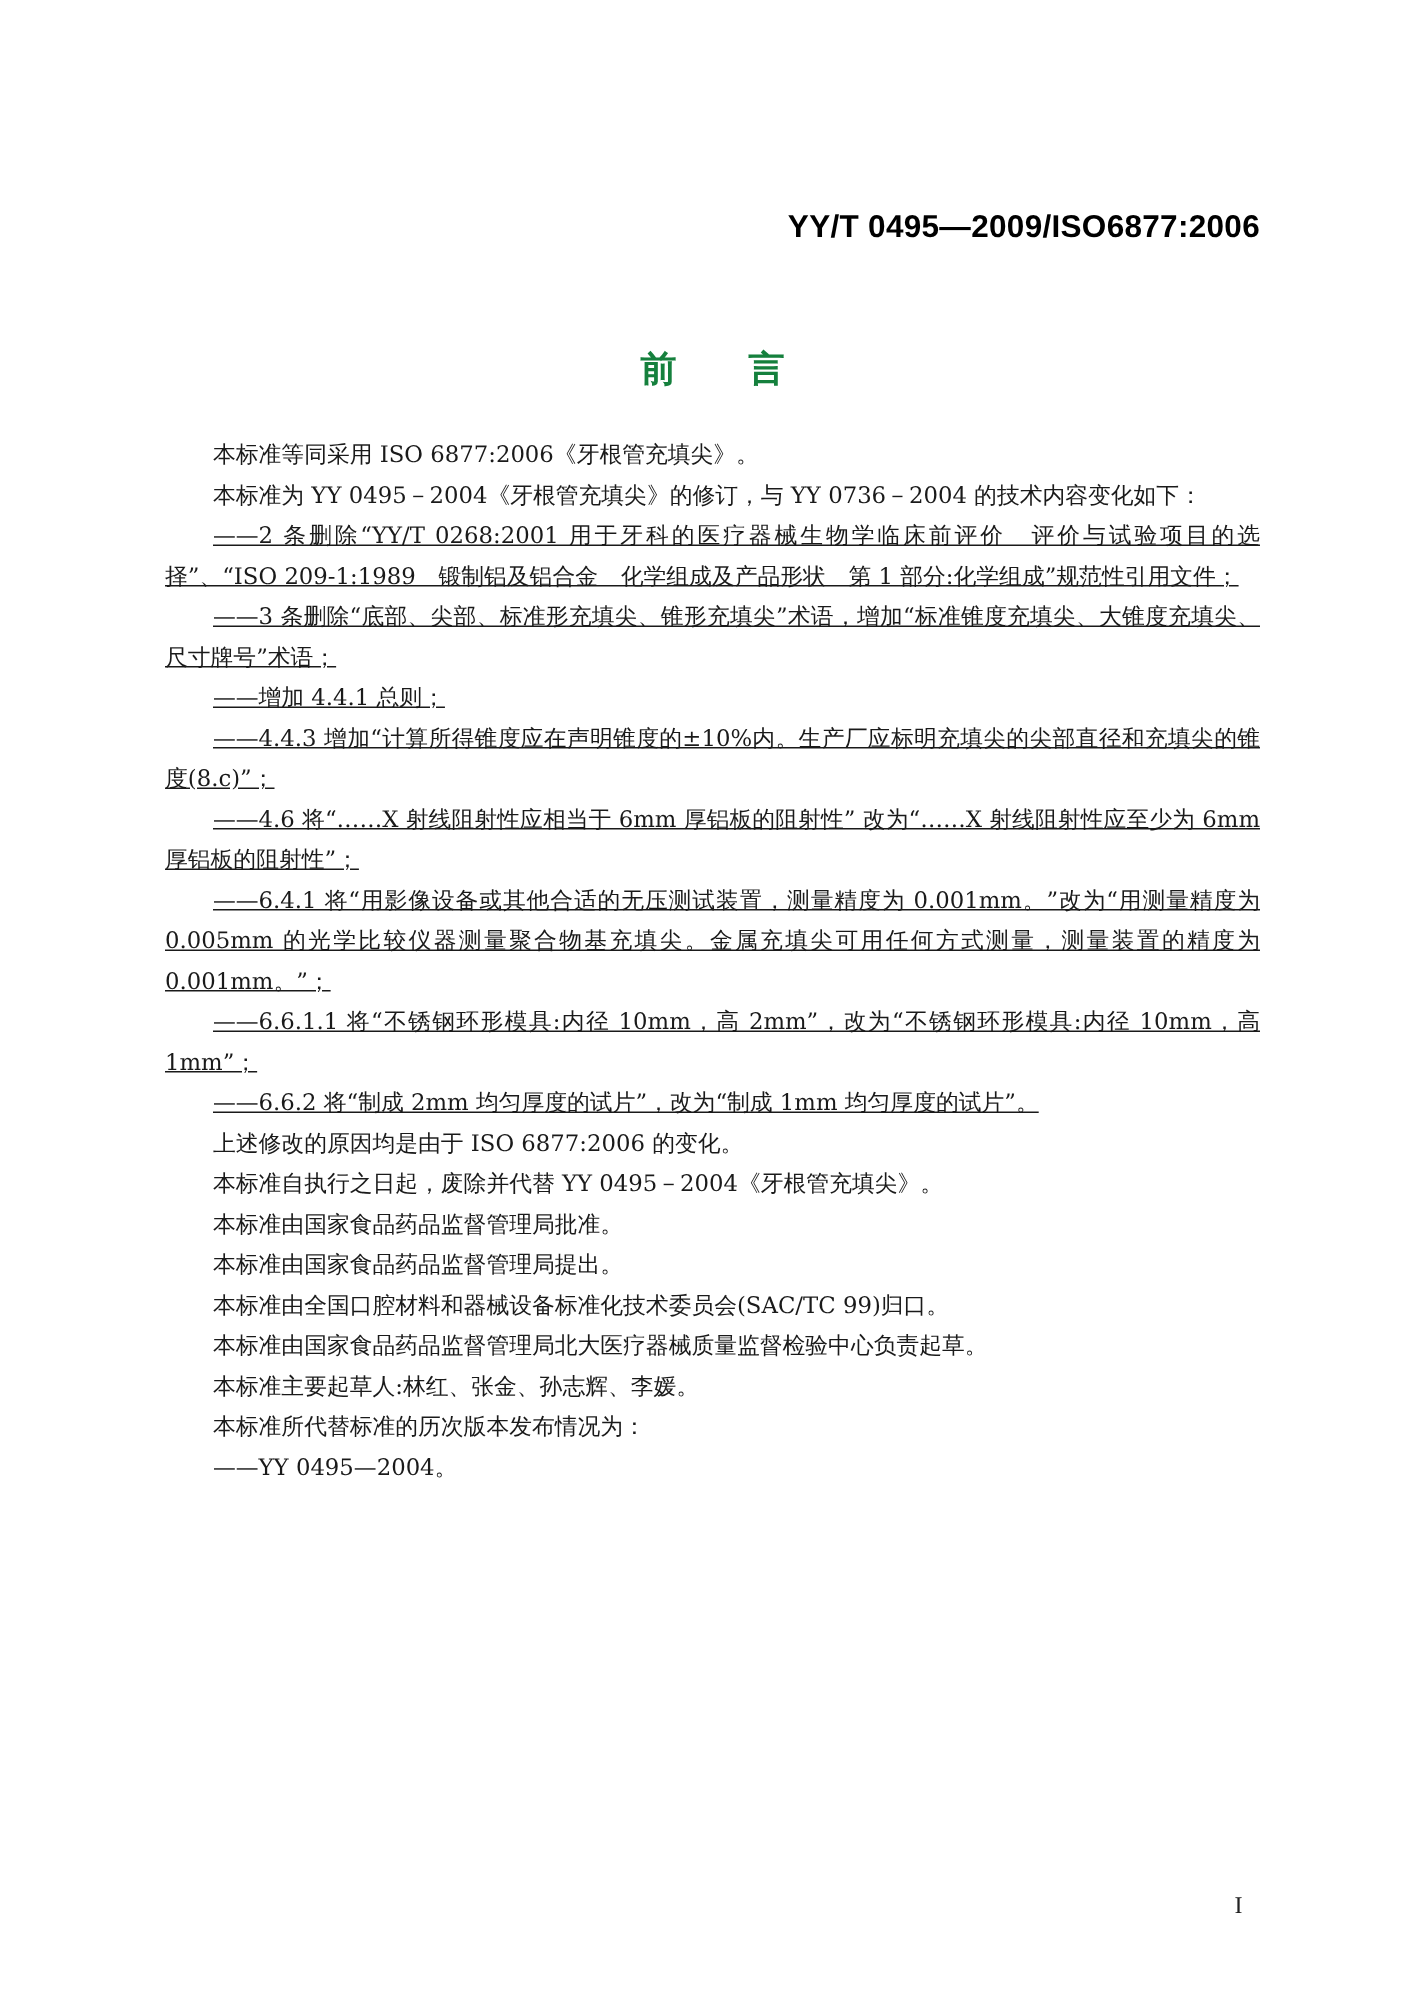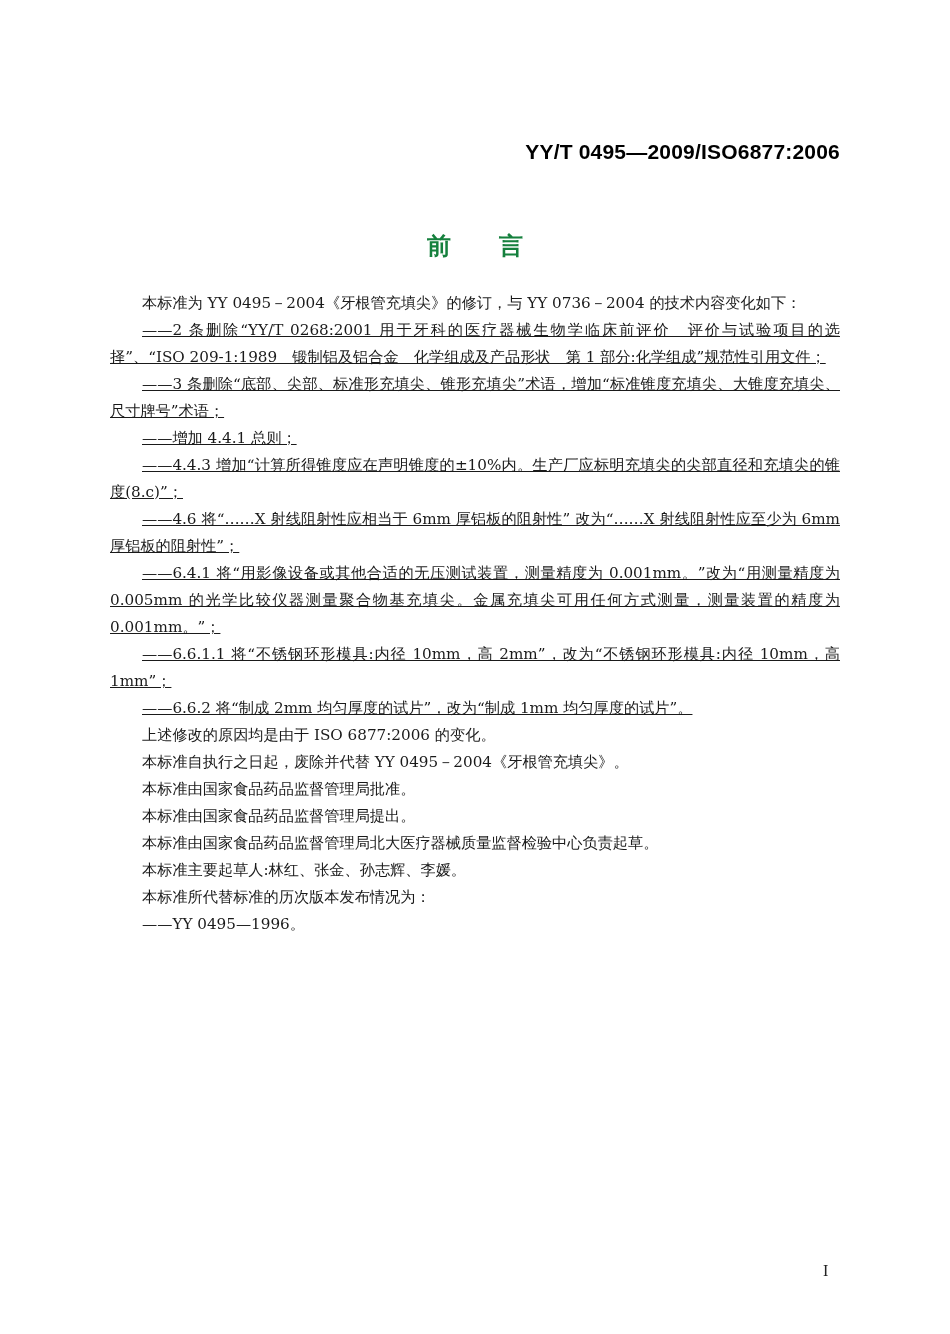--- a/index.html
+++ b/index.html
@@ -33,35 +33,37 @@
   }
 </style>
 </head>
 <body>
 
 <div class="header-code">YY/T 0495—2009/ISO6877:2006</div>
 
 <div class="title">前言</div>
 
 <div class="body-text">
+  <p class="para">本标准等同采用 ISO 6877:2006《牙根管充填尖》。</p>
   <p class="para">本标准为 YY 0495－2004《牙根管充填尖》的修订，与 YY 0736－2004 的技术内容变化如下：</p>
 
   <p class="item">——2 条删除“YY/T 0268:2001 用于牙科的医疗器械生物学临床前评价　评价与试验项目的选择”、“ISO 209-1:1989　锻制铝及铝合金　化学组成及产品形状　第 1 部分:化学组成”规范性引用文件；</p>
   <p class="item">——3 条删除“底部、尖部、标准形充填尖、锥形充填尖”术语，增加“标准锥度充填尖、大锥度充填尖、尺寸牌号”术语；</p>
   <p class="item">——增加 4.4.1 总则；</p>
   <p class="item">——4.4.3 增加“计算所得锥度应在声明锥度的±10%内。生产厂应标明充填尖的尖部直径和充填尖的锥度(8.c)”；</p>
   <p class="item">——4.6 将“……X 射线阻射性应相当于 6mm 厚铝板的阻射性” 改为“……X 射线阻射性应至少为 6mm 厚铝板的阻射性”；</p>
   <p class="item">——6.4.1 将“用影像设备或其他合适的无压测试装置，测量精度为 0.001mm。”改为“用测量精度为 0.005mm 的光学比较仪器测量聚合物基充填尖。金属充填尖可用任何方式测量，测量装置的精度为 0.001mm。”；</p>
   <p class="item">——6.6.1.1 将“不锈钢环形模具:内径 10mm，高 2mm”，改为“不锈钢环形模具:内径 10mm，高 1mm”；</p>
   <p class="item">——6.6.2 将“制成 2mm 均匀厚度的试片”，改为“制成 1mm 均匀厚度的试片”。</p>
 
   <p class="para">上述修改的原因均是由于 ISO 6877:2006 的变化。</p>
   <p class="para">本标准自执行之日起，废除并代替 YY 0495－2004《牙根管充填尖》。</p>
   <p class="para">本标准由国家食品药品监督管理局批准。</p>
   <p class="para">本标准由国家食品药品监督管理局提出。</p>
+  <p class="para">本标准由全国口腔材料和器械设备标准化技术委员会(SAC/TC 99)归口。</p>
   <p class="para">本标准由国家食品药品监督管理局北大医疗器械质量监督检验中心负责起草。</p>
   <p class="para">本标准主要起草人:林红、张金、孙志辉、李媛。</p>
   <p class="para">本标准所代替标准的历次版本发布情况为：</p>
 
-  <p class="para">——YY 0495—1996。</p>
+  <p class="para">——YY 0495—2004。</p>
 </div>
 
 <div class="page-number">I</div>
 
 </body></html>

